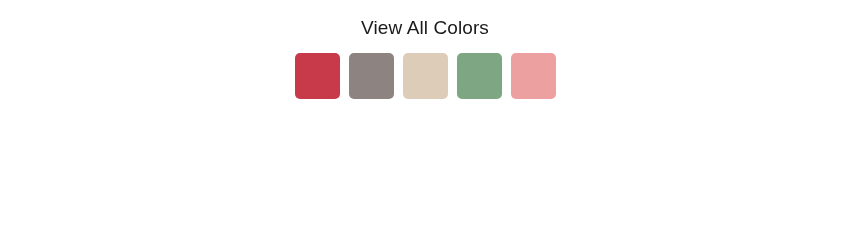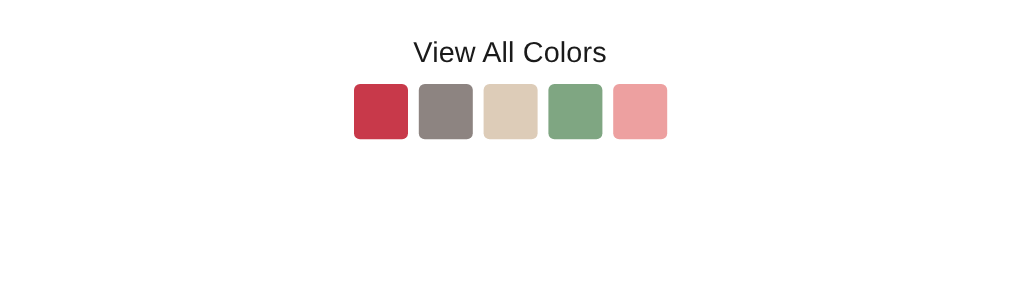--- a/index.html
+++ b/index.html
@@ -23,22 +23,22 @@
   .palette-panel {
     position: absolute;
     left: 0;
     top: 0;
     width: 850px;
     display: flex;
     flex-direction: column;
     align-items: center;
   }
   .palette-title {
-    margin-top: 32px;
-    font-size: 24px;
+    margin-top: 15px;
+    font-size: 19px;
     font-weight: 400;
     line-height: 26px;
     color: #1a1a1a;
     letter-spacing: 0.1px;
     text-align: center;
     white-space: nowrap;
   }
   .swatch-row {
     margin-top: 12px;
     display: flex;

